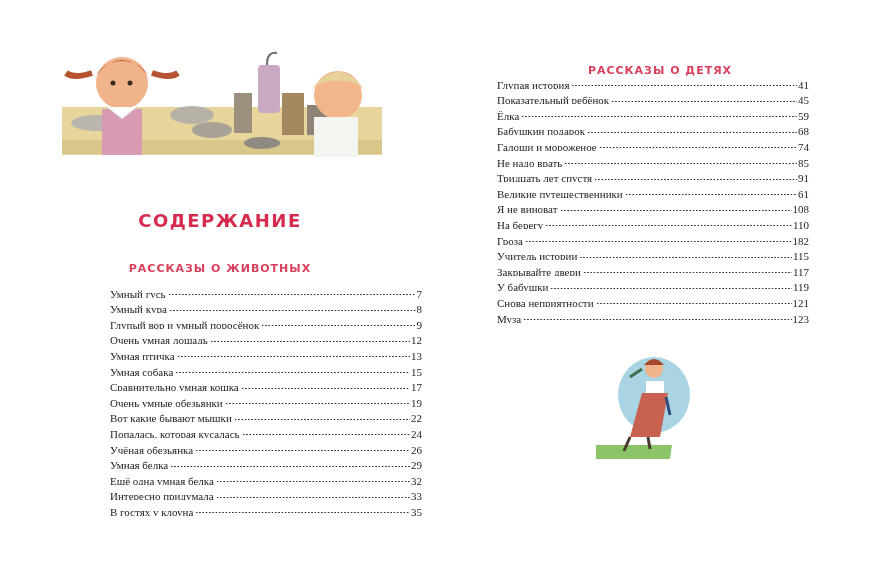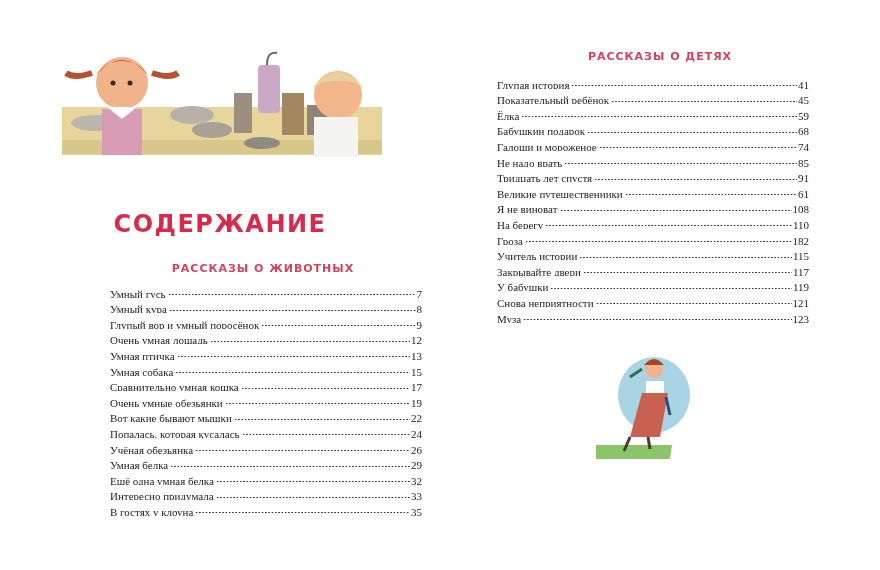--- a/index.html
+++ b/index.html
@@ -9,30 +9,30 @@
   }
   .page { position: absolute; top: 0; height: 570px; }
   .page-left { left: 0; width: 440px; }
   .page-right { left: 440px; width: 440px; }
 
   .illus-top { position: absolute; left: 62px; top: 45px; width: 320px; height: 120px; }
   .illus-run { position: absolute; left: 596px; top: 345px; width: 100px; height: 120px; }
 
   .heading-main {
     position: absolute; left: 0; width: 440px; top: 210px; text-align: center;
-    font-family: "DejaVu Sans", sans-serif; font-weight: bold; font-size: 24px;
+    font-family: "DejaVu Sans", sans-serif; font-weight: bold; font-size: 18px;
     letter-spacing: 1.5px; color: #d62a4e;
   }
   .heading-sub {
     position: absolute; text-align: center;
     font-family: "DejaVu Sans", sans-serif; font-weight: bold; font-size: 11px;
     letter-spacing: 1px; color: #d8405e;
   }
-  .heading-sub.left { left: 0; width: 440px; top: 262px; padding-left: 43px; }
-  .heading-sub.right { left: 0; width: 440px; top: 50px; }
+  .heading-sub.left { left: 0; width: 440px; top: 262px; }
+  .heading-sub.right { left: 0; width: 440px; top: 64px; }
 
   .toc { position: absolute; margin: 0; padding: 0; list-style: none; }
   .toc.left { left: 73px; top: 282px; width: 312px; margin-left: 37px; }
   .toc.right { left: 57px; top: 73px; width: 312px; }
   .toc li {
     display: flex; align-items: baseline; height: 15.6px; line-height: 15.6px;
     font-size: 11px; white-space: nowrap; overflow: hidden;
   }
   .toc .title { flex: 0 0 auto; padding-right: 2px; }
   .toc .leader {

